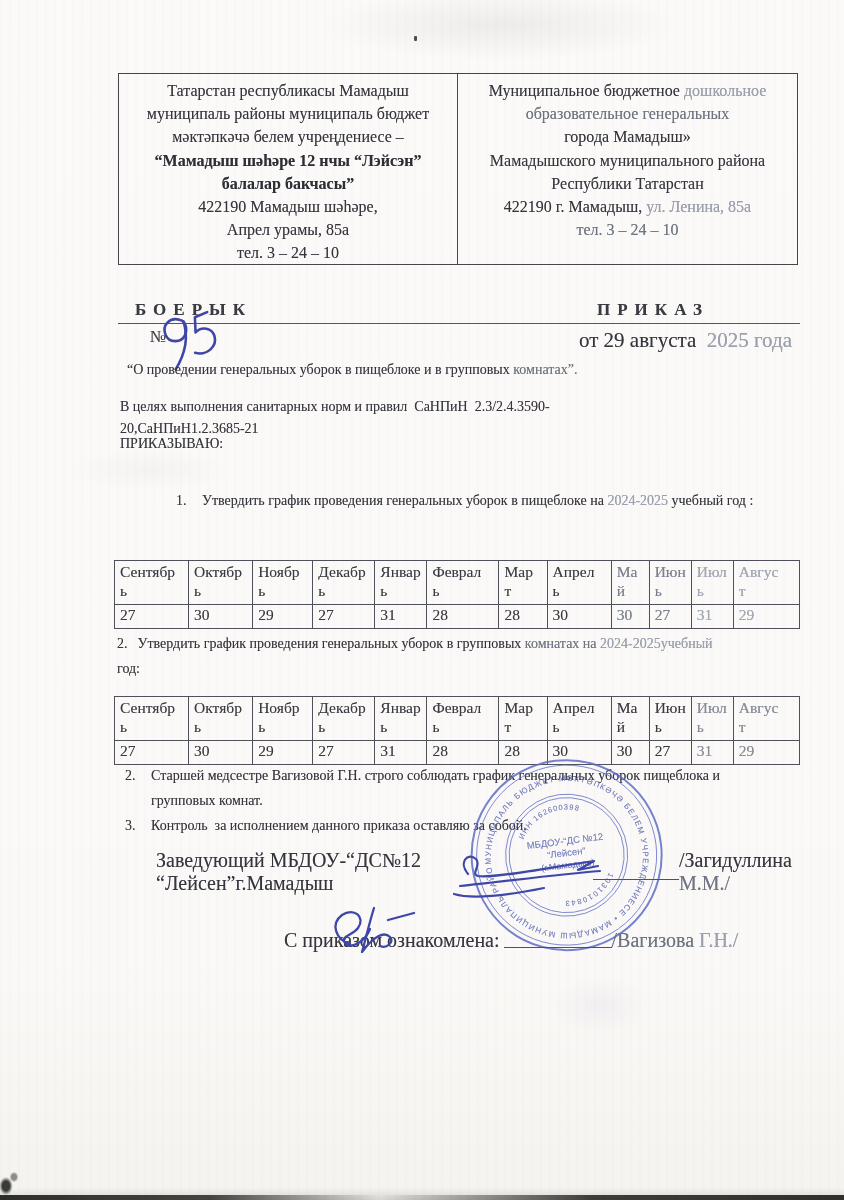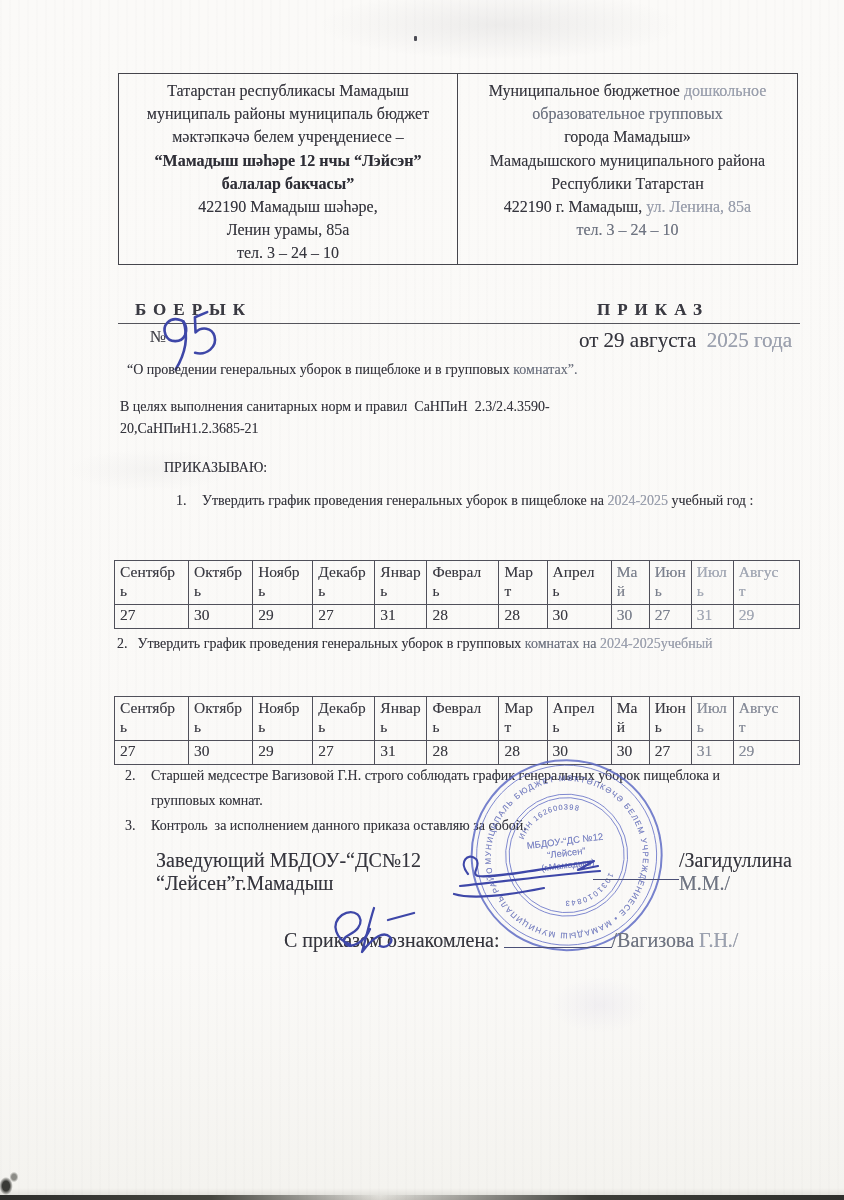--- a/index.html
+++ b/index.html
@@ -81,26 +81,26 @@
   <div class="abs dot-top"></div>
 
   <div class="abs hdrbox">
     <div class="hcell hcell-l">
         <div class="tline"><span class="s-n">Татарстан республикасы Мамадыш</span></div>
         <div class="tline"><span class="s-n">муниципаль районы муниципаль бюджет</span></div>
         <div class="tline"><span class="s-n">мәктәпкәчә белем учреңдениесе –</span></div>
         <div class="tline"><span class="s-b">“Мамадыш шәһәре 12 нчы “Лэйсэн”</span></div>
         <div class="tline"><span class="s-b">балалар бакчасы”</span></div>
         <div class="tline"><span class="s-n">422190 Мамадыш шәһәре,</span></div>
-        <div class="tline"><span class="s-n">Ленин урамы, 85а</span></div>
+        <div class="tline"><span class="s-n">Апрел урамы, 85а</span></div>
         <div class="tline"><span class="s-n">тел. 3 – 24 – 10</span></div>
       </div>
     <div class="hcell">
         <div class="tline"><span class="s-n">Муниципальное бюджетное </span><span class="s-f">дошкольное</span></div>
-        <div class="tline"><span class="s-m">образовательное групповых</span></div>
+        <div class="tline"><span class="s-m">образовательное генеральных</span></div>
         <div class="tline"><span class="s-n">города Мамадыш»</span></div>
         <div class="tline"><span class="s-n">Мамадышского муниципального района</span></div>
         <div class="tline"><span class="s-n">Республики Татарстан</span></div>
         <div class="tline"><span class="s-n">422190 г. Мамадыш, </span><span class="s-f">ул. Ленина, 85а</span></div>
         <div class="tline"><span class="s-m">тел. 3 – 24 – 10</span></div>
       </div>
   </div>
 
   <div class="abs btitle" style="left:135px;top:300px;text-align:right;">БОЕРЫК</div>
   <div class="abs btitle" style="left:597px;top:300px;">ПРИКАЗ</div>
@@ -118,21 +118,21 @@
 
   <div class="abs dateline"><span class="s-n">от 29 августа</span><span class="s-f">&nbsp; 2025 года</span></div>
 
   <div class="abs body-t" style="left:127px;top:362px;"><span class="s-n">“О проведении генеральных уборок в пищеблоке и в групповых </span><span class="s-m">комнатах”.</span></div>
 
   <div class="abs body-t para" style="left:120px;top:396px;width:700px;">
     <div class="tline">В целях выполнения санитарных норм и правил&nbsp; СаНПиН&nbsp; 2.3/2.4.3590-</div>
     <div class="tline">20,СаНПиН1.2.3685-21</div>
   </div>
 
-  <div class="abs body-t" style="left:120px;top:460px;margin-left:44px;">ПРИКАЗЫВАЮ:</div>
+  <div class="abs body-t" style="left:120px;top:436px;">ПРИКАЗЫВАЮ:</div>
 
   <div class="abs body-t li" style="left:176px;top:488px;width:618px;">
     <span class="num">1.</span>
     <span class="litext"><span class="s-n">Утвердить график проведения генеральных уборок в пищеблоке на </span><span class="s-f">2024-2025</span><span class="s-n"> учебный год :</span></span>
   </div>
 
   <table class="sched t1" style="top:560px;">
     <colgroup>
       <col class="c0">
         <col class="c1">
@@ -188,20 +188,21 @@
           <td>31</td>
           <td>29</td>
         </tr>
     </tbody>
   </table>
 
   <div class="abs body-t" style="left:117px;top:636px;">
     <div class="tline">
       <span class="s-n" style="margin-right:10px;">2.</span><span><span class="s-n">Утвердить график проведения генеральных уборок в групповых </span><span class="s-m">комнатах на </span><span class="s-f">2024-2025</span><span class="s-f">учебный</span></span>
     </div>
+    <div class="tline" style="margin-top:9px;"><span class="s-n">год:</span></div>
   </div>
 
   <table class="sched t2" style="top:696px;">
     <colgroup>
       <col class="c0">
         <col class="c1">
         <col class="c2">
         <col class="c3">
         <col class="c4">
         <col class="c5">

